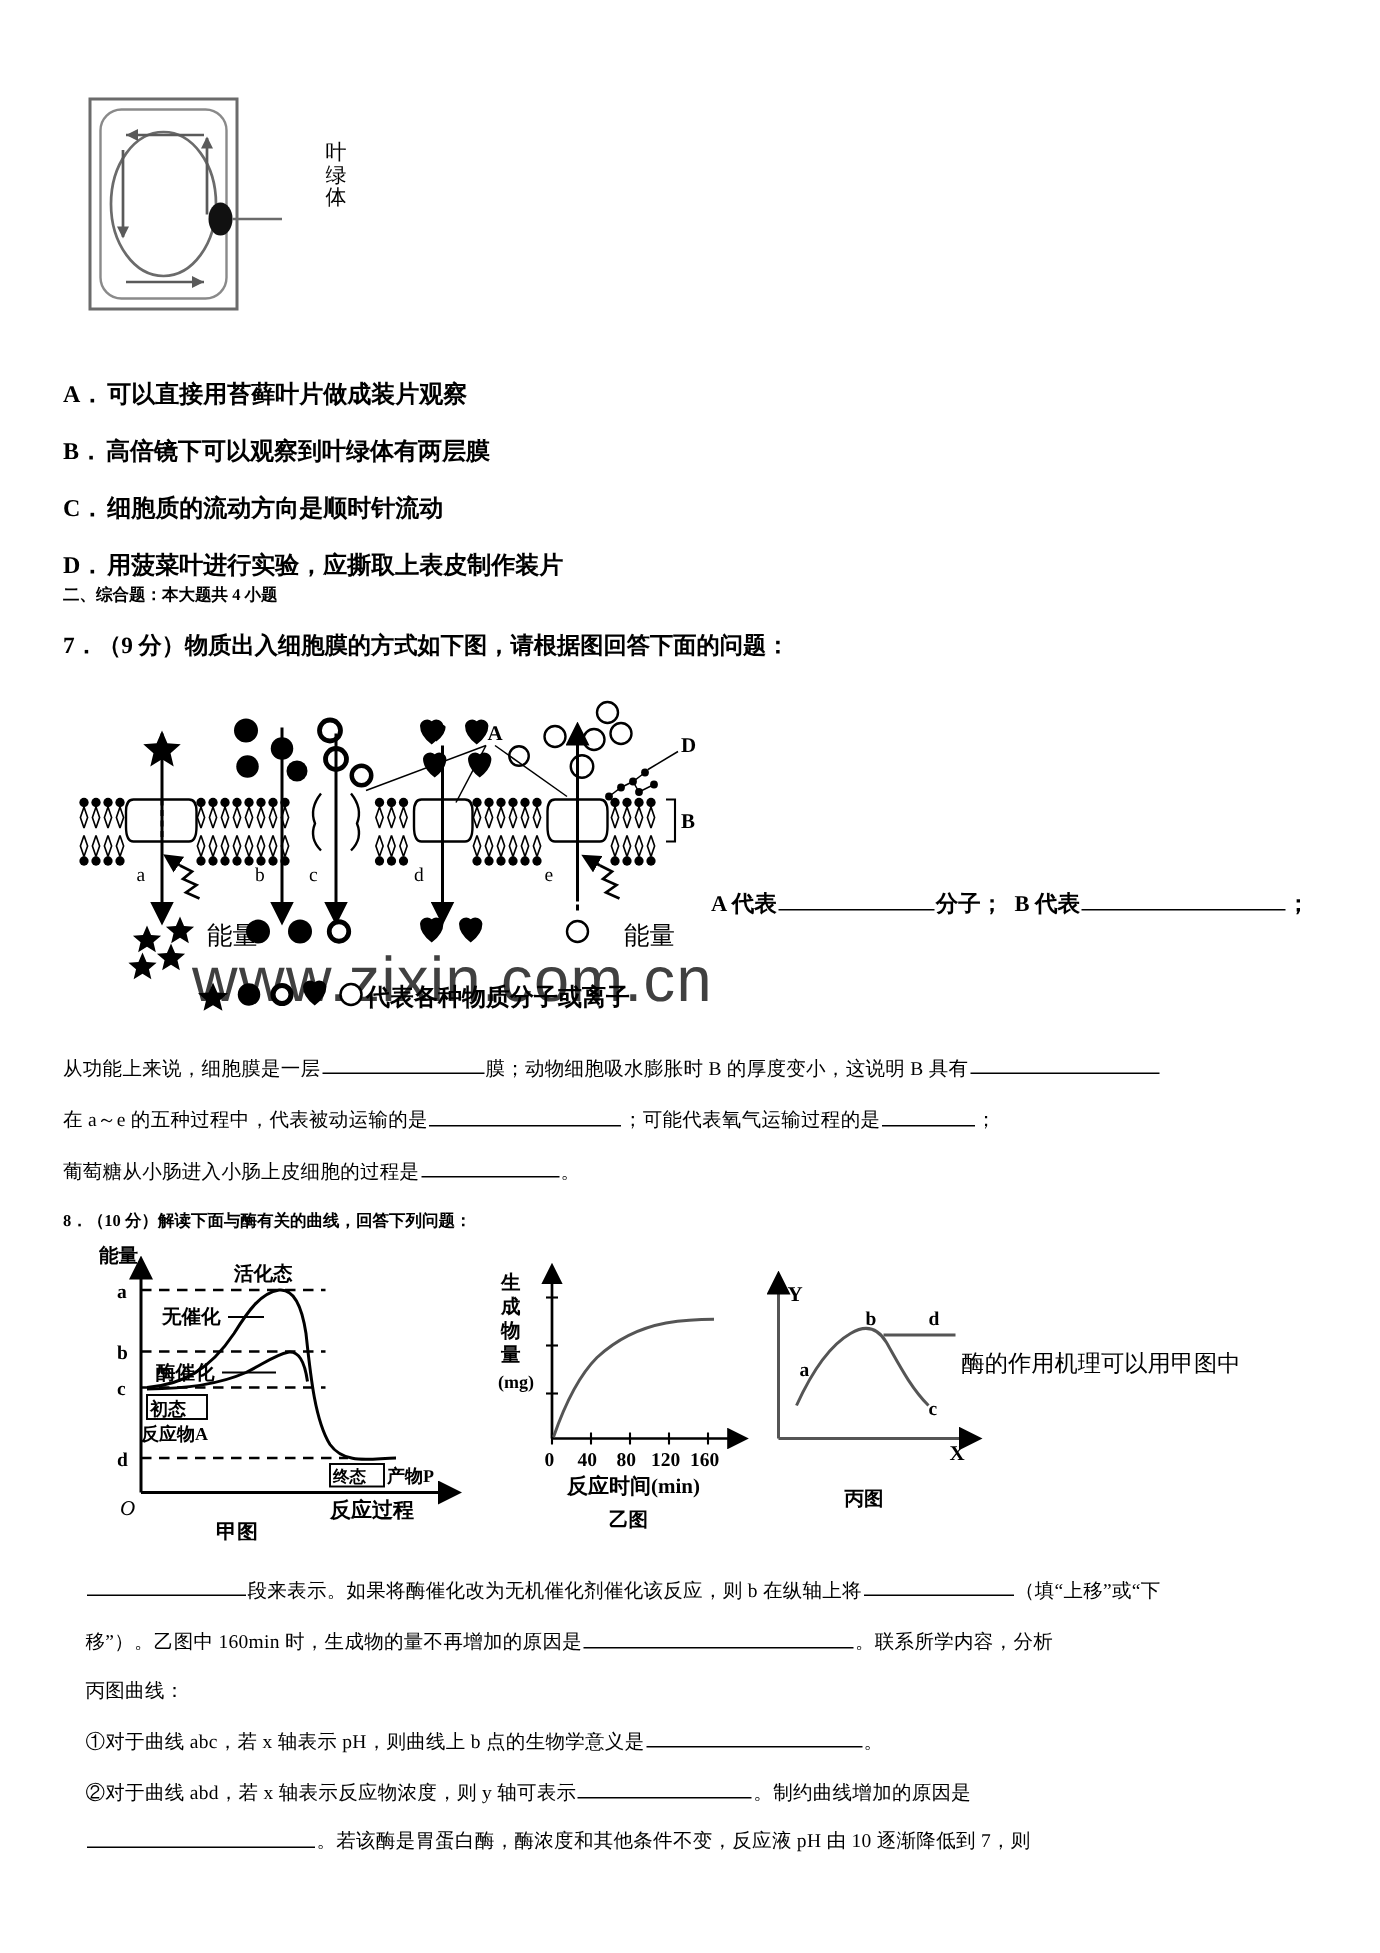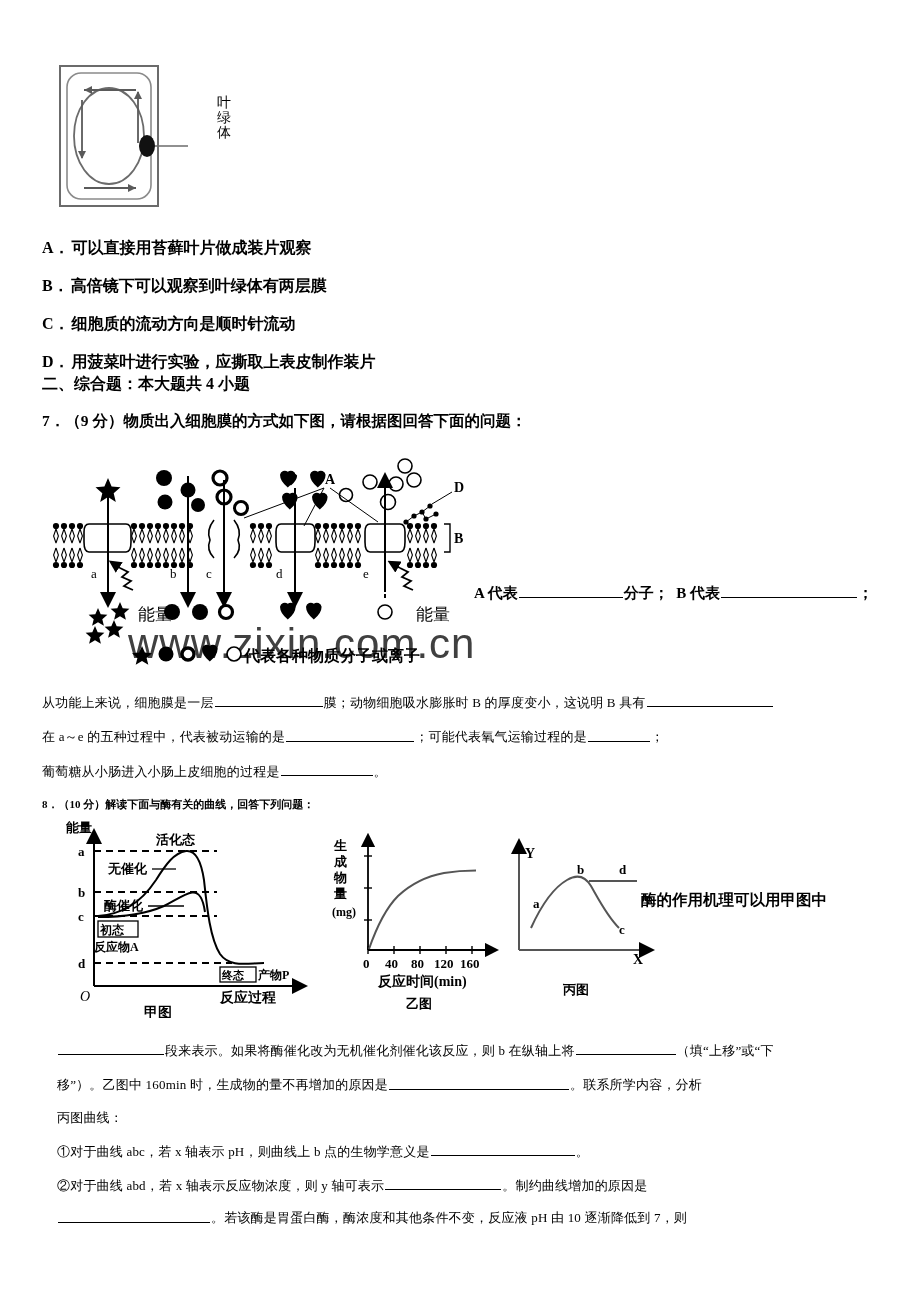--- a/index.html
+++ b/index.html
@@ -50,30 +50,30 @@
     left: 174px;
     top: 38px;
     width: 16px;
     font-size: 14px;
     line-height: 1.06;
     font-family: "Liberation Serif", serif;
     text-align: center;
   }
 
   
-  .opts { margin-top: 8px; }
+  .opts { margin-top: 23px; }
   .opt {
     font-size: 16px;
     font-weight: bold;
     margin-bottom: 17px;
     white-space: nowrap;
   }
   .opt .letter { font-family: "Liberation Serif", serif; margin-right: 2px; }
   .sec-head {
-    font-size: 16px;
+    font-size: 11px;
     font-weight: bold;
     margin-top: -6px;
     margin-bottom: 16px;
   }
 
   
   .q-stem {
     font-size: 15.5px;
     font-weight: bold;
     margin-bottom: 8px;
@@ -127,21 +127,21 @@
     height: 220px;
   }
   .chart-a { position: absolute; left: 10px;  top: 0; }
   .chart-b { position: absolute; left: 290px; top: 8px; }
   .chart-c { position: absolute; left: 455px; top: 18px; }
   .chart-note {
     position: absolute;
     left: 588px;
     top: 72px;
     font-size: 15.5px;
-    font-weight: bold;
+    font-weight: normal;
     white-space: nowrap;
     padding-left: 11px;
   }
   .tail .ln { margin-bottom: 19px; }
   .tail { margin-top: 4px; margin-left: 15px; }
   svg text { font-family: "Liberation Serif", serif; }
 </style>
 </head>
 <body>
 

